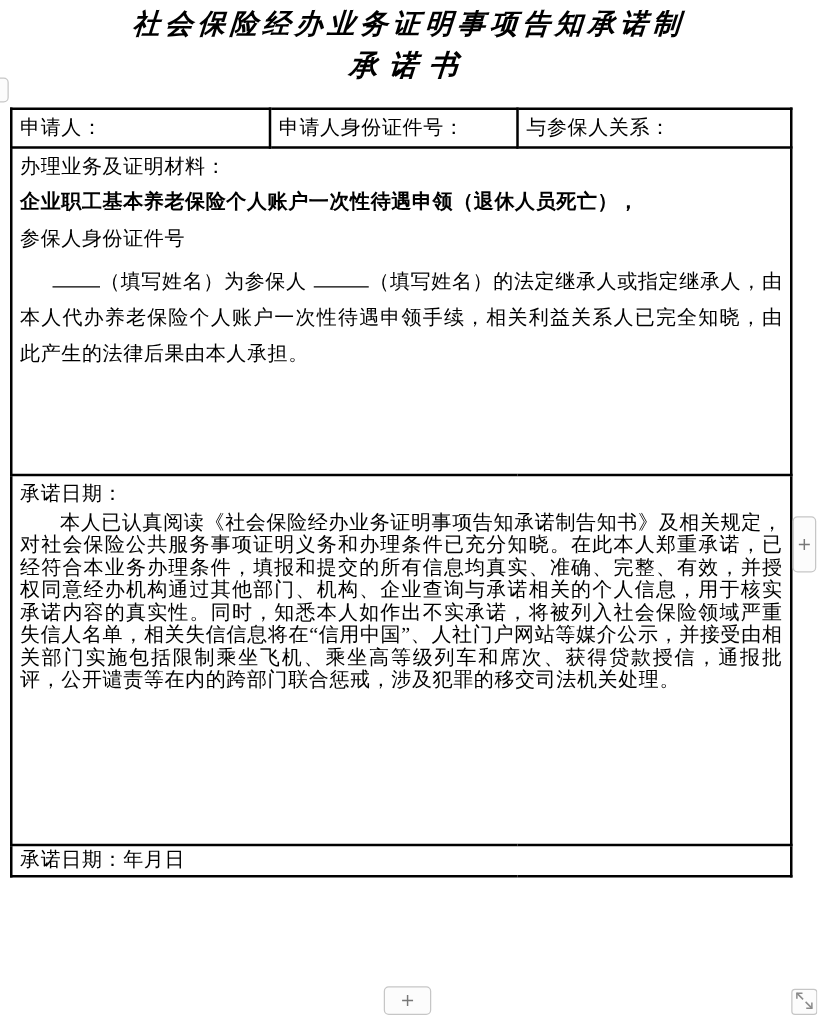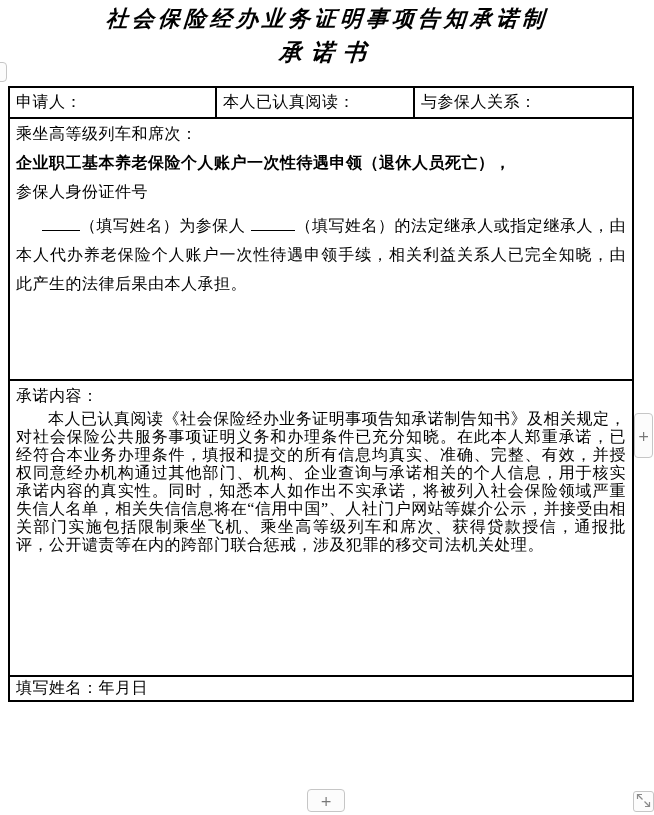--- a/index.html
+++ b/index.html
@@ -23,21 +23,21 @@
     position:absolute; left:8px; top:86px; width:624px;
     border-collapse:collapse; table-layout:fixed;
   }
   td {
     border:2px solid #000; padding:0 6px;
     font-size:16px; letter-spacing:0.5px; vertical-align:middle;
     overflow:hidden;
   }
   td.top { vertical-align:top; }
   .line { line-height:29px; white-space:nowrap; }
-  .bold { font-weight:bold; }
+  .bold { font-weight:bold;font-family:Liberation Mono, monospace; }
   p.decl {
     margin:5px 0 0 0; line-height:29px; text-align:justify; text-indent:26px;
   }
   p.promise-body {
     margin:0; line-height:18px; text-align:justify; text-indent:2em;
   }
   .blank {
     display:inline-block; height:15px; border-bottom:1.5px solid #000;
     vertical-align:baseline;
   }
@@ -72,49 +72,49 @@
         <col style="width:198px">
         <col style="width:219px">
       </colgroup>
 
     <tbody>
         <tr>
       <td style="height:29px">
         <span>申请人：</span>
       </td>
       <td>
-        <span>本人已认真阅读：</span>
+        <span>申请人身份证件号：</span>
       </td>
       <td>
         <span>与参保人关系：</span>
       </td>
     </tr>
 
 
     <tr>
       <td colspan="3" class="top" style="height:260px">
-        <div class="line">乘坐高等级列车和席次：</div>
+        <div class="line">办理业务及证明材料：</div>
         <div class="line bold">企业职工基本养老保险个人账户一次性待遇申领（退休人员死亡），</div>
         <div class="line">参保人身份证件号</div>
         <p class="decl"><span class="blank b1"></span><span>（填写姓名）为参保人</span><span class="blank b2"></span><span>（填写姓名）的法定继承人或指定继承人，由本人代办养老保险个人账户一次性待遇申领手续，相关利益关系人已完全知晓，由此产生的法律后果由本人承担。</span></p>
       </td>
     </tr>
 
     <tr>
       <td colspan="3" class="top" style="height:294px">
-        <div class="line">承诺内容：</div>
+        <div class="line">承诺日期：</div>
         <p class="promise-body">本人已认真阅读《社会保险经办业务证明事项告知承诺制告知书》及相关规定，对社会保险公共服务事项证明义务和办理条件已充分知晓。在此本人郑重承诺，已经符合本业务办理条件，填报和提交的所有信息均真实、准确、完整、有效，并授权同意经办机构通过其他部门、机构、企业查询与承诺相关的个人信息，用于核实承诺内容的真实性。同时，知悉本人如作出不实承诺，将被列入社会保险领域严重失信人名单，相关失信信息将在“信用中国”、人社门户网站等媒介公示，并接受由相关部门实施包括限制乘坐飞机、乘坐高等级列车和席次、获得贷款授信，通报批评，公开谴责等在内的跨部门联合惩戒，涉及犯罪的移交司法机关处理。</p>
       </td>
     </tr>
 
 
 
     <tr>
       <td colspan="3" style="height:23px">
-        <span>填写姓名：年月日</span>
+        <span>承诺日期：年月日</span>
       </td>
     </tr>
   </tbody>
     </table>
 
   <div class="ctl left-stub"></div>
 
   <div class="ctl add-col-btn">
     <span>+</span>
   </div>

